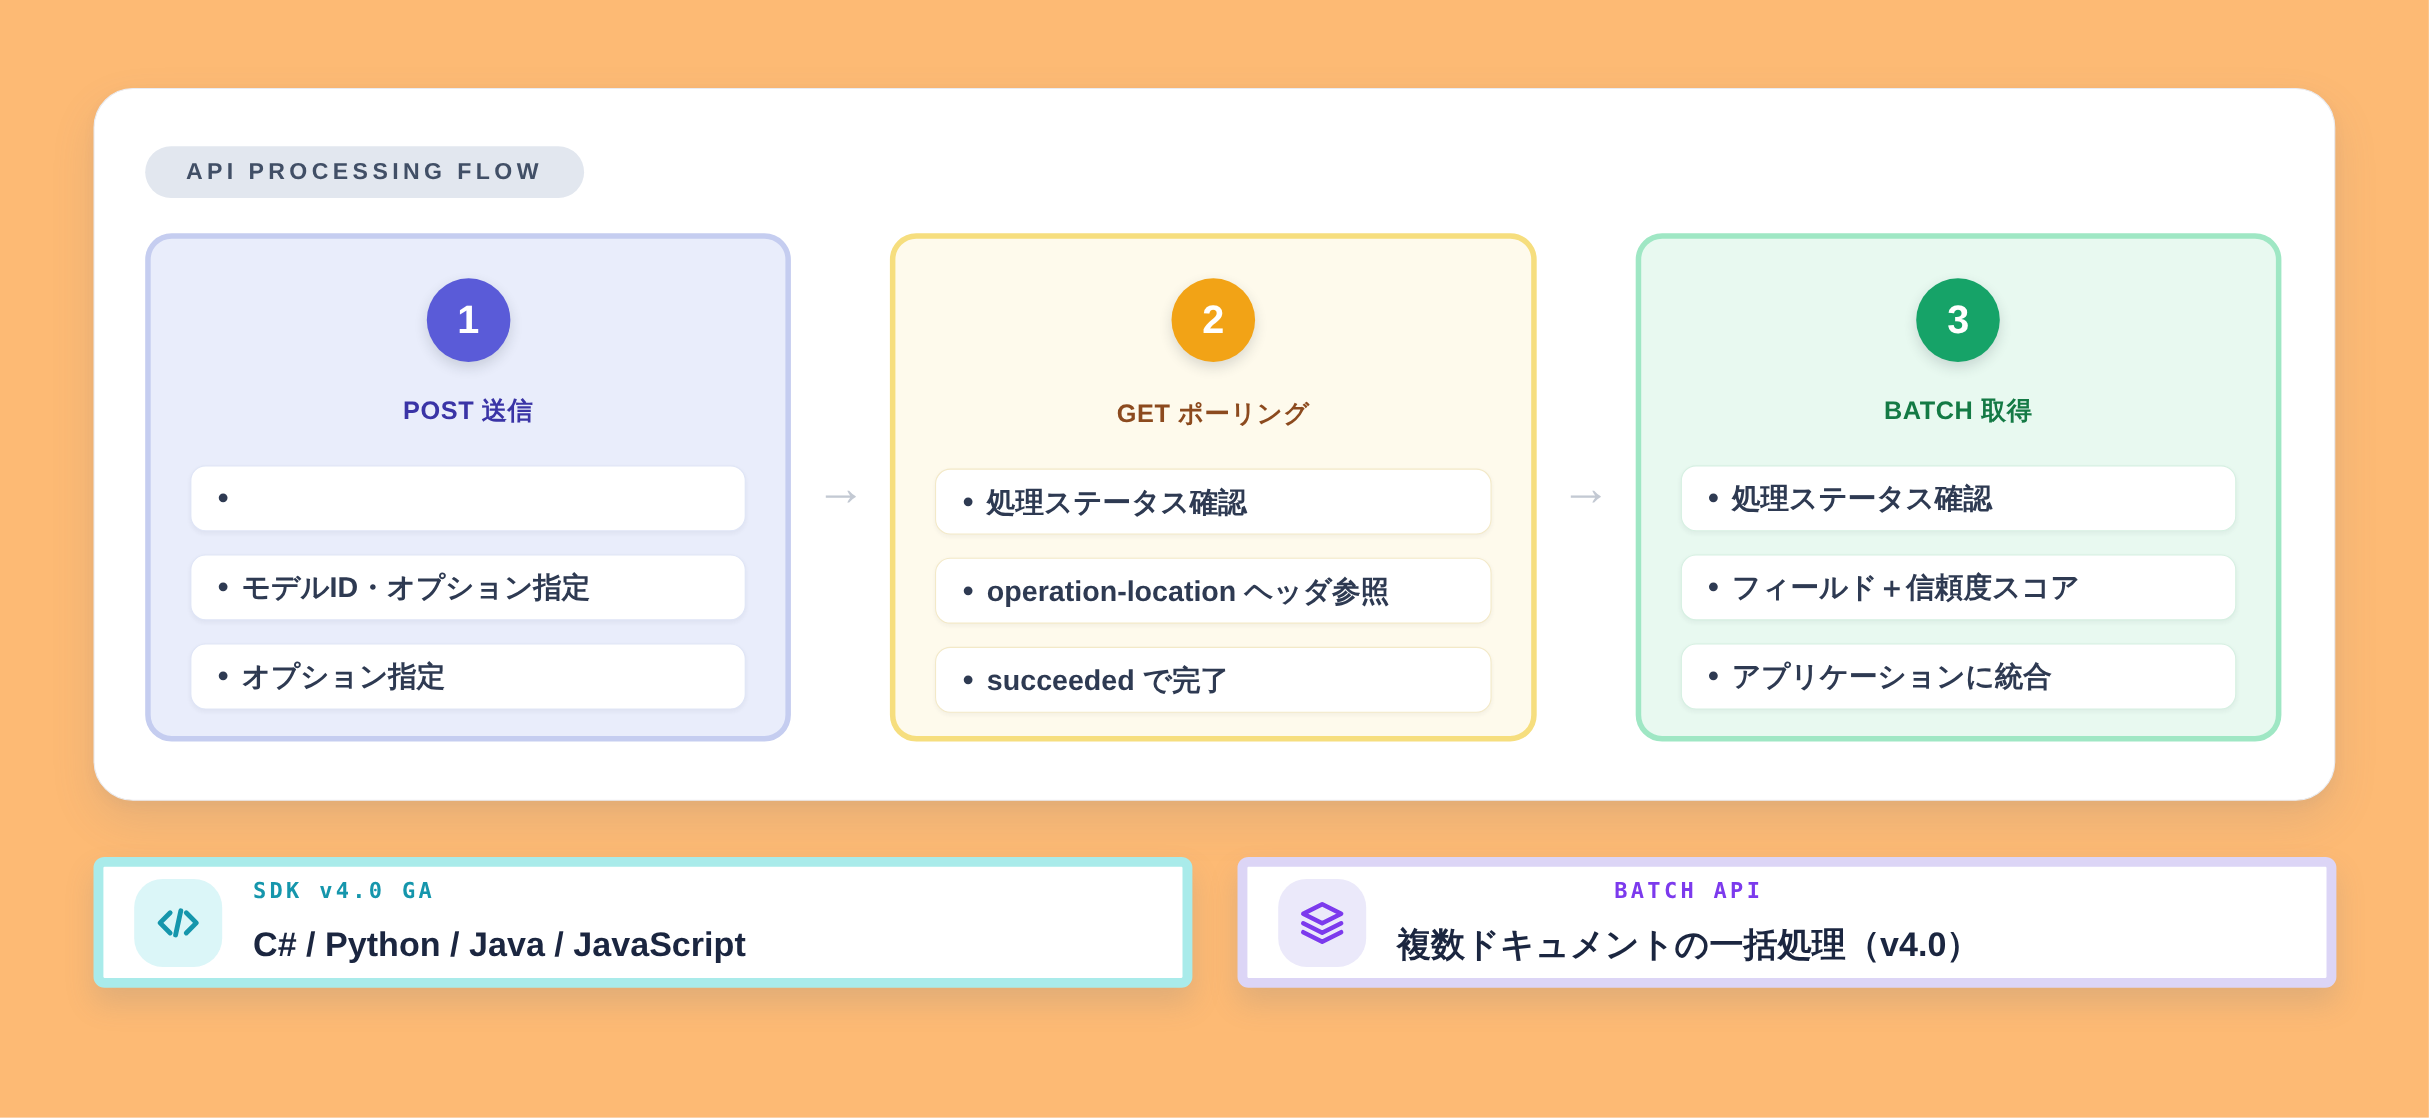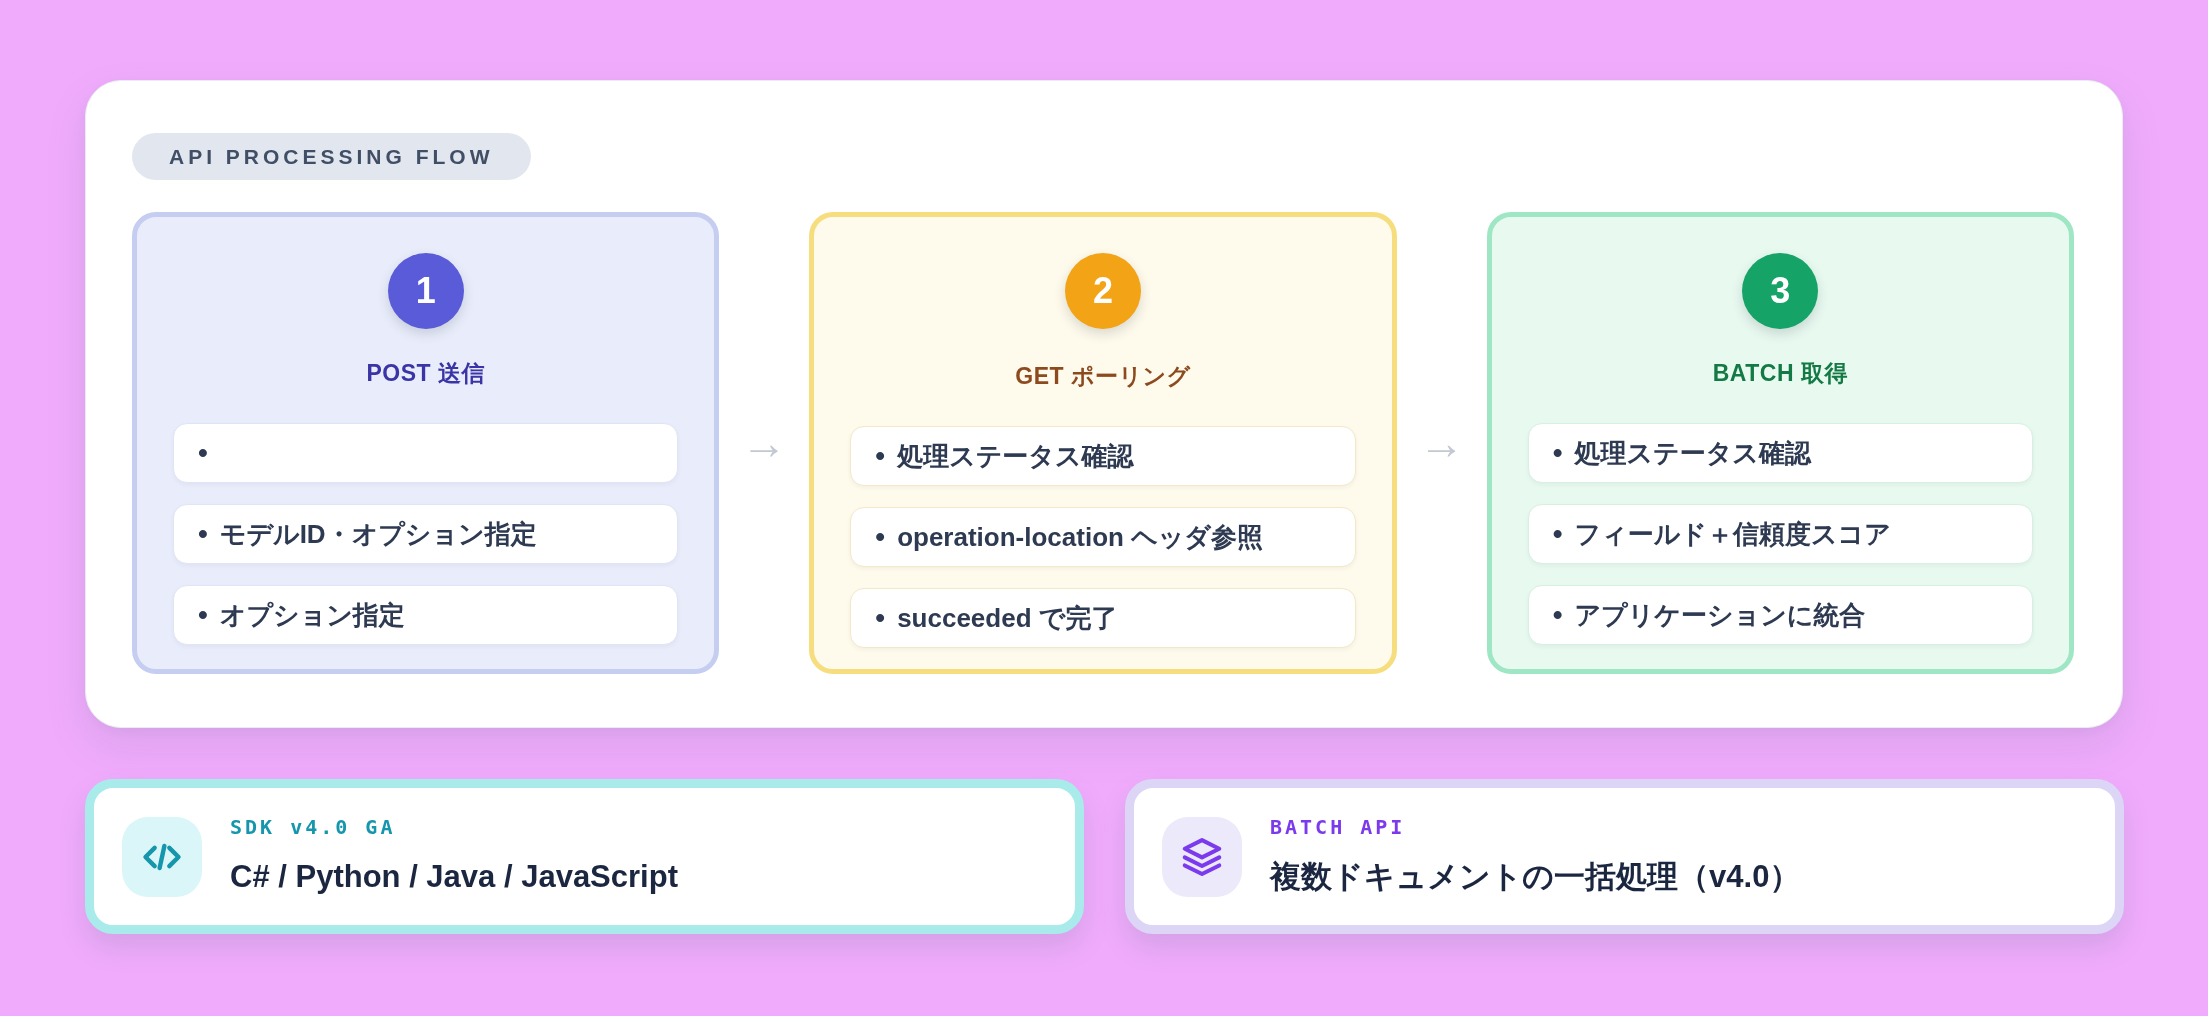--- a/index.html
+++ b/index.html
@@ -4,21 +4,21 @@
 <style>
   html,body{margin:0;padding:0;}
   body{
     font-family:"Liberation Sans","DejaVu Sans",sans-serif;
     background:#F2F4F8;
     -webkit-font-smoothing:antialiased;
   }
   .viewport{
     position:relative;
     width:2208px;height:1016px;
-    background:#f0abfc;
+    background:#fdba74;
     overflow:hidden;
   }
   
   .panel{
     position:absolute;left:85px;top:80px;
     width:2038px;height:648px;
     box-sizing:border-box;
     background:#FFFFFF;
     border:1px solid #E9ECF2;
     border-radius:36px;
@@ -87,25 +87,25 @@
   .arrow-col{
     flex:0 0 90px;
     display:flex;align-items:center;justify-content:center;
     color:#C3C9D3;
     font-size:46px;font-weight:400;
     user-select:none;
   }
   
   .footer-card{
     position:absolute;top:779px;
-    width:999px;height:155px;
+    width:999px;height:119px;
     box-sizing:border-box;
     background:#FFFFFF;
     border:9px solid transparent;
-    border-radius:28px;
+    border-radius:10px;
     box-shadow:0 14px 26px rgba(100,116,139,.18);
     display:flex;align-items:center;
     padding-left:28px;
   }
   .footer-card.left{left:85px;}
   .footer-card.right{left:1125px;}
   .icon-tile{
     flex:0 0 80px;
     width:80px;height:80px;border-radius:26px;
     display:flex;align-items:center;justify-content:center;
@@ -219,18 +219,18 @@
 
   <section class="footer-card right" style="border-color: rgb(220, 213, 246);">
     <div class="icon-tile" style="background-color: rgb(235, 233, 250); color: rgb(124, 58, 237);">
       <svg width="46" height="46" viewBox="0 0 24 24" fill="none" stroke="currentColor" stroke-width="2.1" stroke-linecap="round" stroke-linejoin="round">
         <polygon points="12 3.2 21 7.7 12 12.2 3 7.7"></polygon>
         <polyline points="3 12.2 12 16.7 21 12.2"></polyline>
         <polyline points="3 16.4 12 20.9 21 16.4"></polyline>
       </svg>
     </div>
     <div class="footer-text">
-      <span class="footer-label" style="color: rgb(124, 58, 237);">BATCH API</span>
+      <span class="footer-label" style="color: rgb(124, 58, 237); text-align: center;">BATCH API</span>
       <span class="footer-title">複数ドキュメントの一括処理（v4.0）</span>
     </div>
   </section>
 
 </div>
 
 </body></html>

